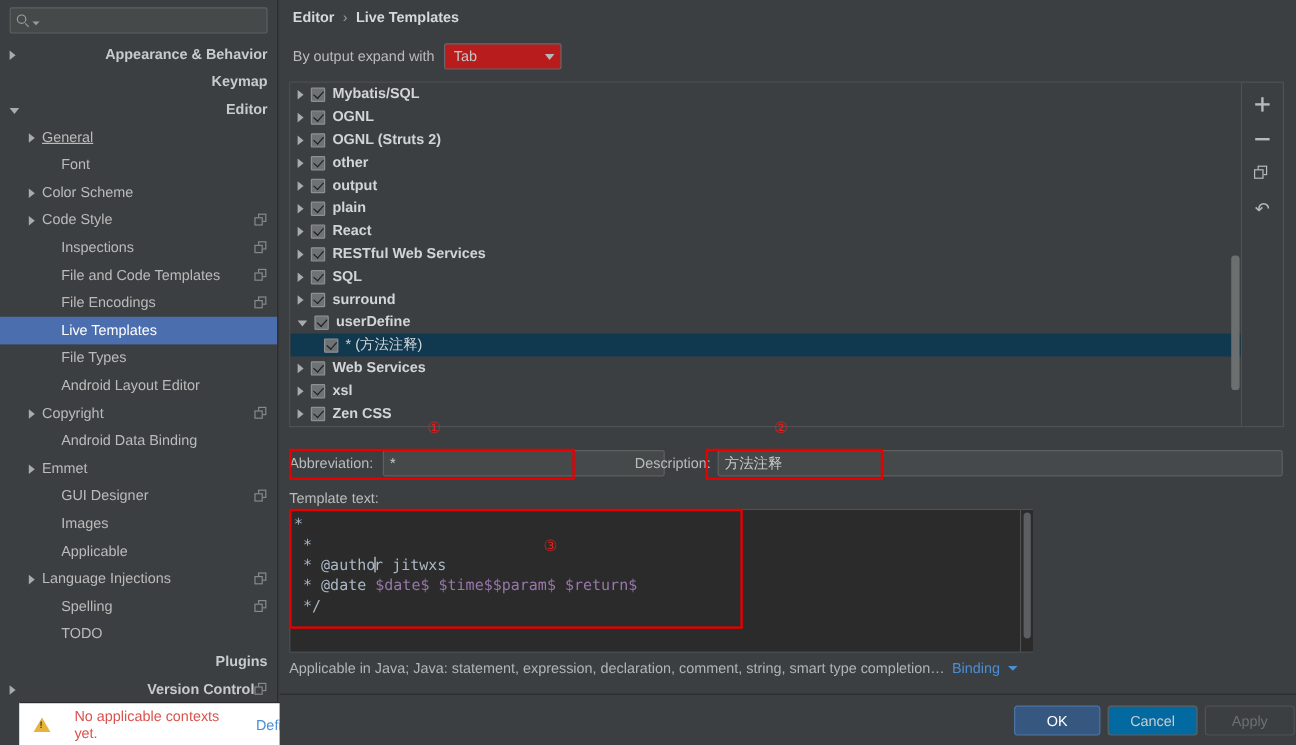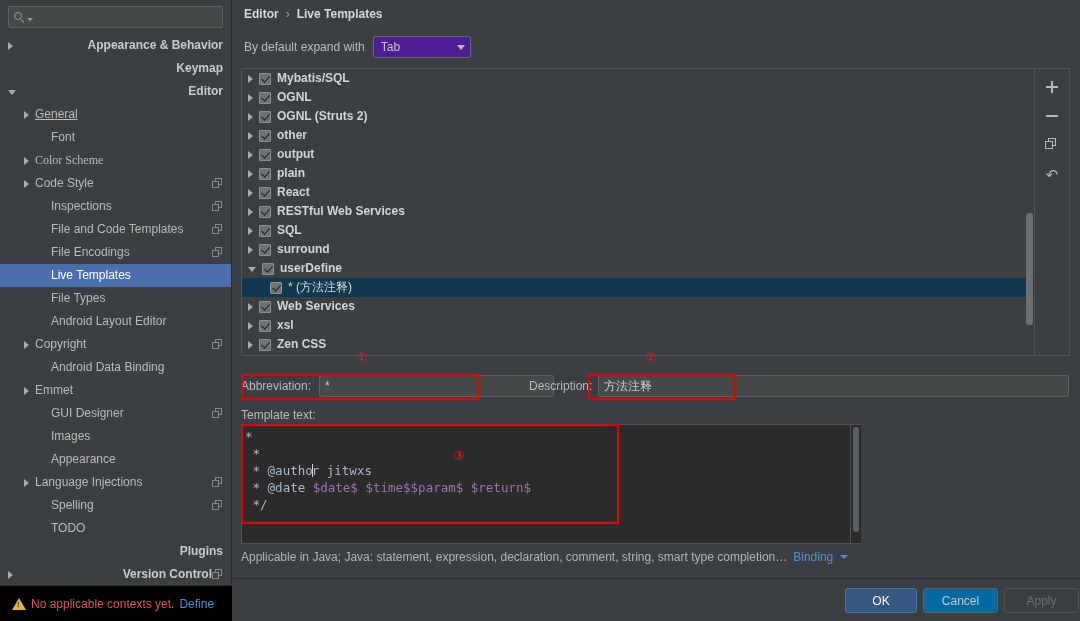--- a/index.html
+++ b/index.html
@@ -71,23 +71,23 @@
   .copy-ico {
     width: 11px; height: 11px; position: relative; flex: none; opacity: .75;
   }
   .copy-ico i {
     position: absolute; border: 1px solid #9fa2a3; display: block;
   }
   .copy-ico i.b { left: 0; top: 3px; width: 7px; height: 7px; background: #3c3f41; }
   .copy-ico i.a { left: 3px; top: 0; width: 7px; height: 7px; background: #3c3f41; }
 
   #warning-bar {
-    position: absolute; left: 0; bottom: 0; width: 232px; height: 36px;
-    background: #000000; border-top: 1px solid #2b2b2b;
-    display: flex; align-items: center; padding-left: 12px; gap: 5px;
+    position: absolute; left: 16px; bottom: 0; width: 232px; height: 36px;
+    background: #ffffff; border-top: 1px solid #2b2b2b;
+    display: flex; align-items: center; padding-left: 12px; gap: 20px;
   }
   .warn-tri {
     width: 0; height: 0; flex: none;
     border-left: 7px solid transparent; border-right: 7px solid transparent;
     border-bottom: 12px solid #e8b33a; position: relative;
   }
   .warn-tri::after {
     content: "!"; position: absolute; left: -2px; top: 2px;
     font-size: 8px; color: #3c3f41; font-weight: bold;
     font-family: "Liberation Sans", sans-serif;
@@ -107,21 +107,21 @@
   }
   #breadcrumb .sep { color: #9b9e9f; font-weight: normal; }
 
   #expand-row {
     position: absolute; left: 11px; top: 36px;
     display: flex; align-items: center; gap: 8px;
   }
   #expand-row .lab { color: #bbbbbb; font-size: 12px; }
   .combo {
     height: 22px; min-width: 96px;
-    background: #4c1d95; border: 1px solid #646868; border-radius: 2px;
+    background: #b91c1c; border: 1px solid #646868; border-radius: 2px;
     display: flex; align-items: center; justify-content: space-between;
     padding: 0 5px 0 7px; color: #c4c7c8; font-size: 12px; cursor: pointer;
   }
   .combo .caret {
     width: 0; height: 0; margin-left: 10px;
     border-left: 4px solid transparent; border-right: 4px solid transparent;
     border-top: 5px solid #b6b9ba;
   }
 
   
@@ -284,21 +284,21 @@
           <span class="lbl">Editor</span>
         </div>
         <div class="nav-row" style="padding-left: 24px; text-decoration: underline;">
           <span class="arrow "></span>
           <span class="lbl">General</span>
         </div>
         <div class="nav-row" style="padding-left: 40px;">
           <span class="arrow none"></span>
           <span class="lbl">Font</span>
         </div>
-        <div class="nav-row" style="padding-left: 24px; font-family: Liberation Serif, serif;">
+        <div class="nav-row" style="padding-left: 24px;">
           <span class="arrow "></span>
           <span class="lbl">Color Scheme</span>
         </div>
         <div class="nav-row" style="padding-left: 24px;">
           <span class="arrow "></span>
           <span class="lbl">Code Style</span>
           <span class="copy-ico">
             <i class="a"></i>
             <i class="b"></i>
           </span>
@@ -362,21 +362,21 @@
             <i class="a"></i>
             <i class="b"></i>
           </span>
         </div>
         <div class="nav-row" style="padding-left: 40px;">
           <span class="arrow none"></span>
           <span class="lbl">Images</span>
         </div>
         <div class="nav-row" style="padding-left: 40px;">
           <span class="arrow none"></span>
-          <span class="lbl">Appearance</span>
+          <span class="lbl">Applicable</span>
         </div>
         <div class="nav-row" style="padding-left: 24px;">
           <span class="arrow "></span>
           <span class="lbl">Language Injections</span>
           <span class="copy-ico">
             <i class="a"></i>
             <i class="b"></i>
           </span>
         </div>
         <div class="nav-row" style="padding-left: 40px;">
@@ -414,21 +414,21 @@
 
   <div id="main">
 
     <div id="breadcrumb">
       <span>Editor</span>
       <span class="sep">›</span>
       <span>Live Templates</span>
     </div>
 
     <div id="expand-row">
-      <span class="lab">By default expand with</span>
+      <span class="lab">By output expand with</span>
       <div class="combo" style="width:98px">
         <span>Tab</span>
         <span class="caret"></span>
       </div>
     </div>
 
     <div id="tpl-panel">
       <div id="tpl-list">
         <div id="tpl-rows">
             <div class="tpl-row">

